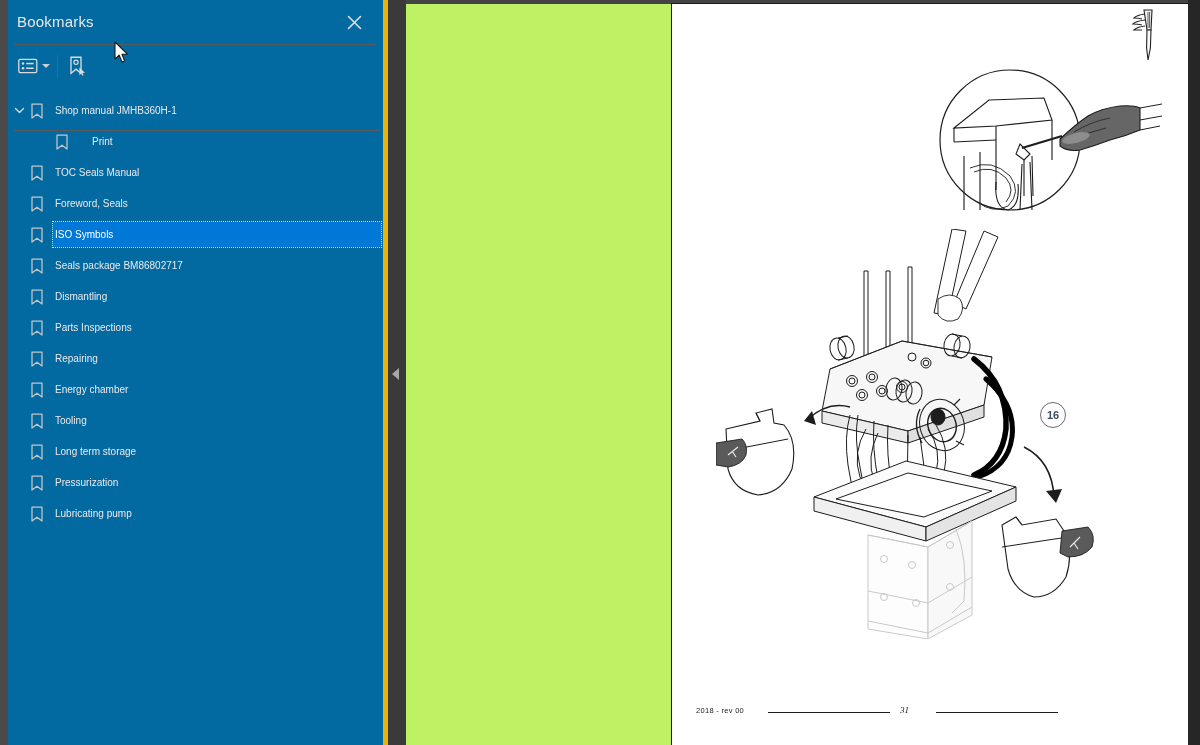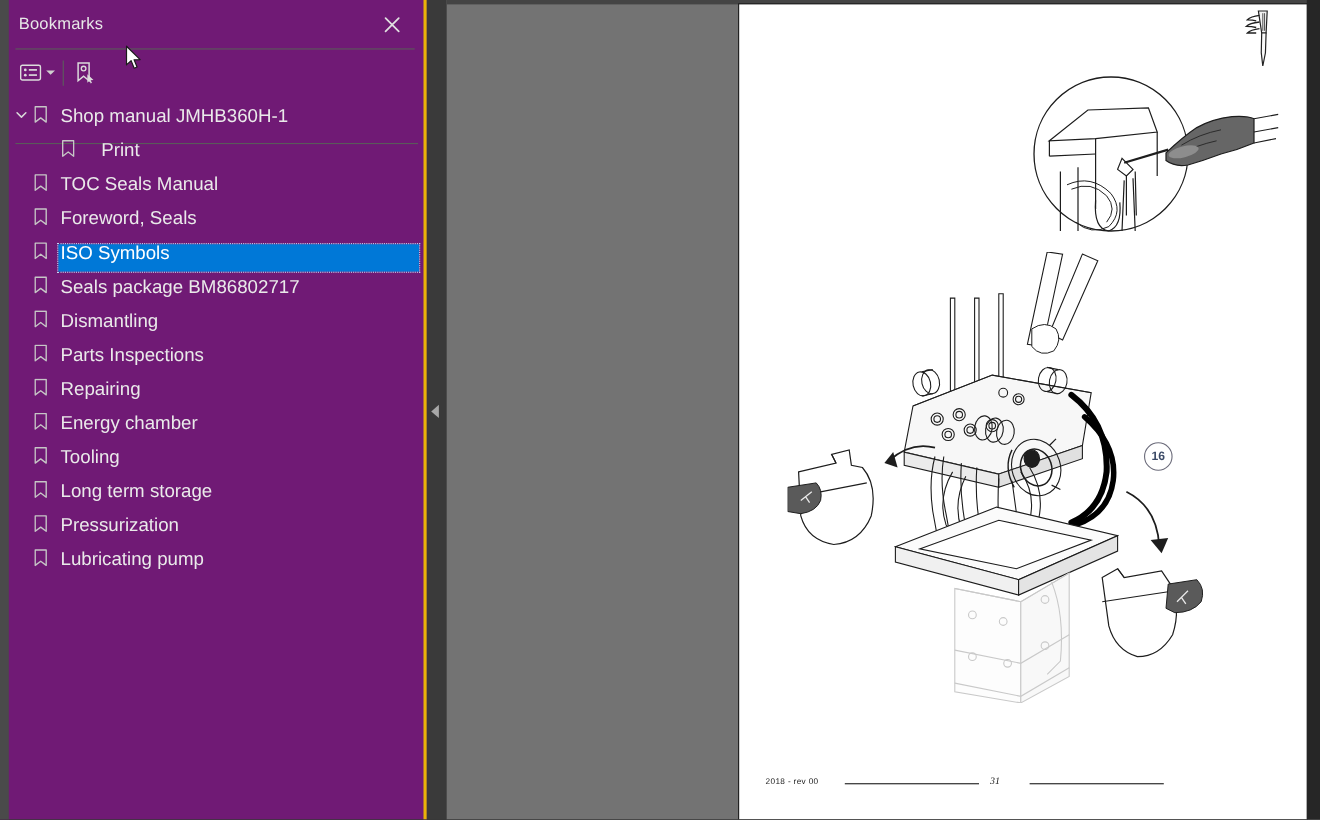--- a/index.html
+++ b/index.html
@@ -9,22 +9,22 @@
     overflow: hidden;
     background: #262626;
     font-family: "Liberation Sans", sans-serif;
   }
   #app { position: relative; width: 1200px; height: 745px; }
 
   
   #bookmarks-panel {
     position: absolute; left: 0; top: 0;
     width: 388px; height: 745px;
-    background: #701a75;
-    border-right: 3px solid #eab308;
+    background: #0369a1;
+    border-right: 5px solid #eab308;
   }
   #panel-left-rail {
     position: absolute; left: 0; top: 0; width: 8px; height: 745px;
     background: #4a4a4a;
   }
   #panel-header {
     position: relative; height: 45px;
   }
   #panel-title {
     position: absolute; left: 17px; top: 13px;
@@ -74,24 +74,24 @@
 
   
   #bookmark-tree {
     position: absolute; left: 0; top: 95px;
     width: 388px; height: 640px;
     overflow: hidden;
   }
   .bm-row {
     position: relative;
     height: 31px;
-    display: flex; 
+    display: flex; align-items: center;
     cursor: pointer;
     color: #eaeaea;
-    font-size: 17px;
+    font-size: 10px;
   }
   .bm-row .twisty {
     width: 18px; height: 18px;
     display: flex; align-items: center; justify-content: center;
     flex: 0 0 18px;
     color: #d8d8d8;
   }
   .bm-row .twisty.empty { visibility: hidden; }
   .bm-row .bm-icon {
     width: 17px; height: 18px;
@@ -137,21 +137,21 @@
     width: 0; height: 0;
     border-top: 6px solid transparent;
     border-bottom: 6px solid transparent;
     border-right: 7px solid #a8a8a8;
   }
 
   
   #viewer {
     position: absolute; left: 406px; top: 0;
     width: 794px; height: 745px;
-    background: #737373;
+    background: #bef264;
     overflow: hidden;
   }
   #viewer-topbar {
     position: absolute; left: 0; top: 0; width: 794px; height: 4px;
     background: #444;
   }
   #viewer-right-edge {
     position: absolute; right: 0; top: 0; width: 12px; height: 745px;
     background: #262626;
   }

